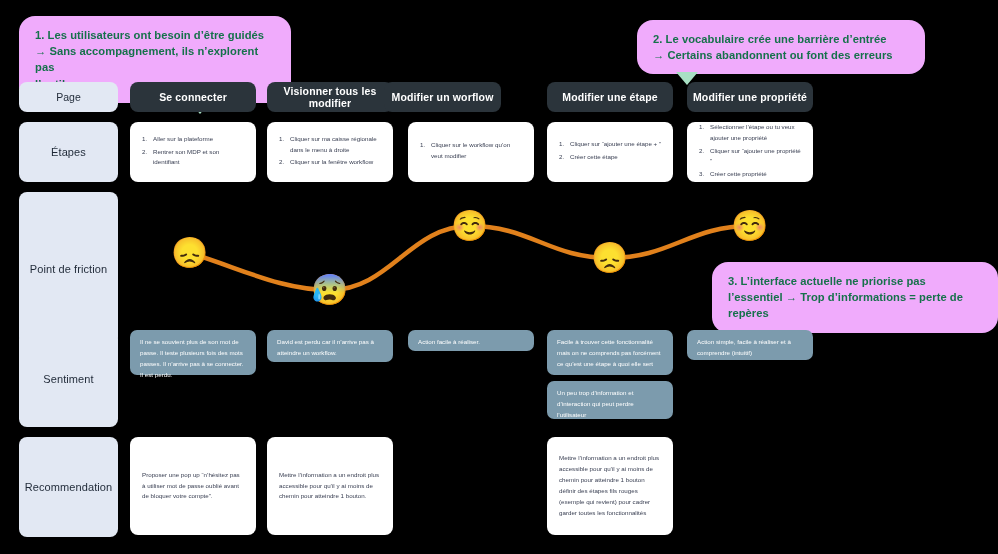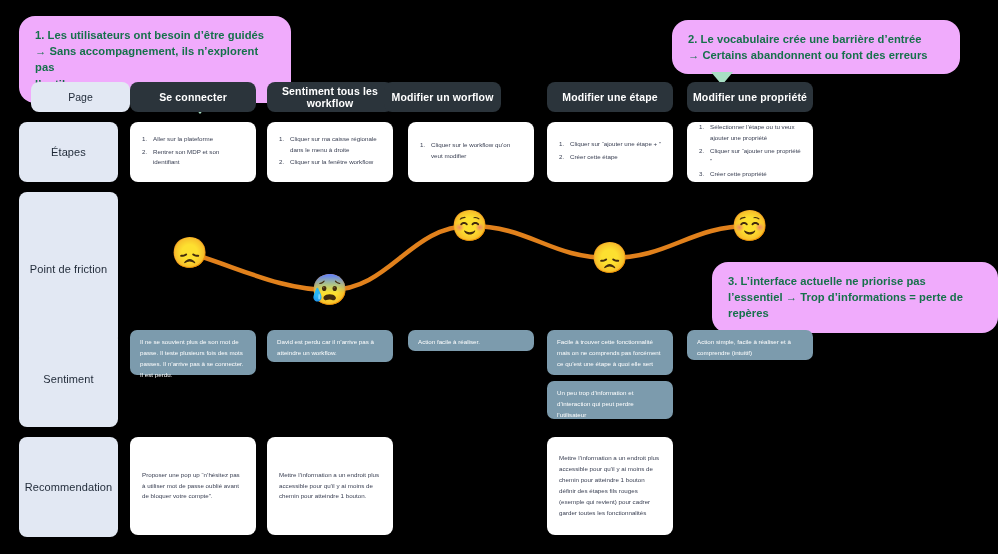--- a/index.html
+++ b/index.html
@@ -25,21 +25,20 @@
     color: #1f2937;
     font-size: 11px;
     font-weight: 500;
     letter-spacing: .1px;
   }
   .hdr-page {
     background: #e2e8f3;
     color: #1f2937;
     font-size: 10.5px;
     font-weight: 500;
-    margin-left: 12px;
   }
   .hdr-dark {
     background: #2b343b;
     color: #ffffff;
     font-size: 10.5px;
     font-weight: 600;
     letter-spacing: .15px;
   }
   .white-card {
     background: #ffffff;
@@ -117,37 +116,37 @@
 
 <div id="stage">
 
   <div class="callout" id="co1" style="left:19px; top:16px; width:272px;">
     <div>1. Les utilisateurs ont besoin d’être guidés</div>
     <div>→ Sans accompagnement, ils n’explorent pas</div>
     <div>l’outil</div>
     <span class="tail" style="left:170px;"></span>
   </div>
 
-  <div class="callout" id="co2" style="left:637px; top:20px; width:288px;margin-left:35px;">
+  <div class="callout" id="co2" style="left:637px; top:20px; width:288px;">
     <div>2. Le vocabulaire crée une barrière d’entrée</div>
     <div>→ Certains abandonnent ou font des erreurs</div>
     <span class="tail" style="left:39px;"></span>
   </div>
 
   <div class="callout" id="co3" style="left:712px; top:262px; width:286px;">
     <div>3. L’interface actuelle ne priorise pas</div>
     <div>l’essentiel → Trop d’informations = perte de</div>
     <div>repères</div>
     <span class="tail" style="left:10px;"></span>
   </div>
 
   <div class="cell hdr-page" style="left:19px; top:82px; width:99px; height:30px;">Page</div>
 
   <div class="cell hdr-dark" style="left:130px; top:82px; width:126px; height:30px;">Se connecter</div>
-  <div class="cell hdr-dark" style="left:267px; top:82px; width:126px; height:30px;">Sentiment tous les workflow</div>
+  <div class="cell hdr-dark" style="left:267px; top:82px; width:126px; height:30px;">Visionner tous les modifier</div>
   <div class="cell hdr-dark" style="left:384px; top:82px; width:117px; height:30px;text-align:right;">Modifier un worflow</div>
   <div class="cell hdr-dark" style="left:547px; top:82px; width:126px; height:30px;">Modifier une étape</div>
   <div class="cell hdr-dark" style="left:687px; top:82px; width:126px; height:30px;">Modifier une propriété</div>
 
   <div class="cell row-label" style="left:19px; top:122px; width:99px; height:60px;">Étapes</div>
 
   <div class="cell white-card" style="left:130px; top:122px; width:126px; height:60px;">
     <ol>
       <li>Aller sur la plateforme</li>
       <li>Rentrer son MDP et son identifiant</li>

